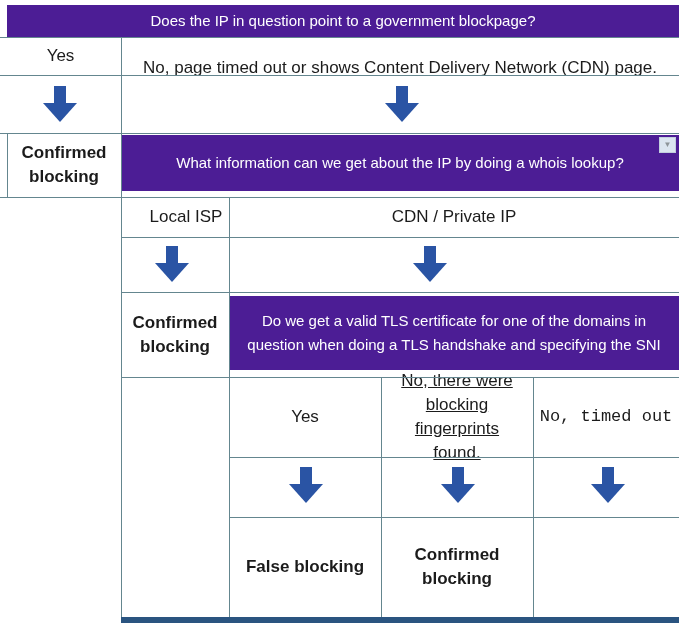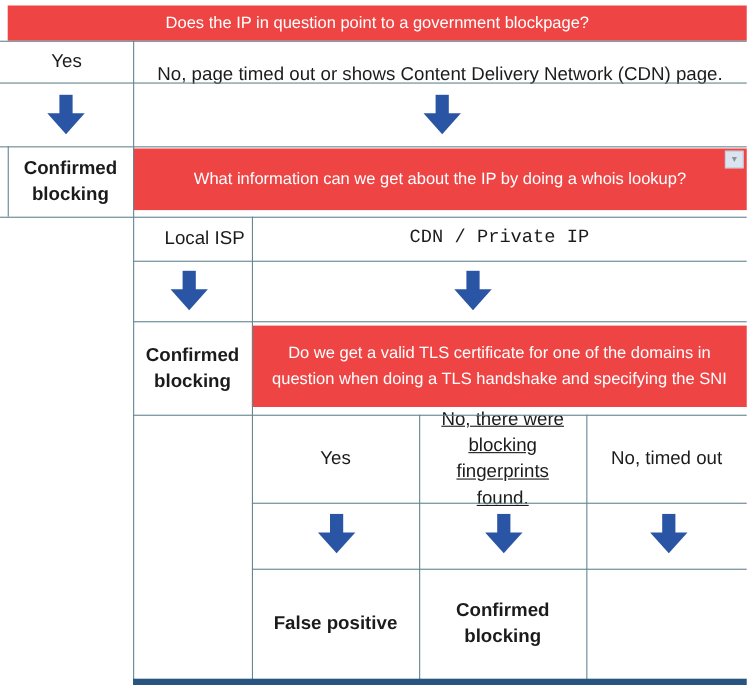--- a/index.html
+++ b/index.html
@@ -7,21 +7,21 @@
     position:relative;width:679px;height:623px;background:#ffffff;
     font-family:"Liberation Sans",sans-serif;color:#1b1b1b;overflow:hidden;
   }
   .cell{
     position:absolute;display:flex;align-items:center;justify-content:center;
     text-align:center;font-size:17px;line-height:24px;color:#1b1b1b;
   }
   .bold{font-weight:bold;}
   .qheader{
     position:absolute;display:flex;align-items:center;justify-content:center;
-    text-align:center;background:#ef4444;color:#ffffff;font-size:15px;line-height:24px;
+    text-align:center;background:#4c1d95;color:#ffffff;font-size:15px;line-height:24px;
     padding:0 10px;box-sizing:border-box;
   }
   .hline{position:absolute;height:1px;background:#64868f;}
   .vline{position:absolute;width:1px;background:#64868f;}
   .arrow{position:absolute;}
   .arrow svg{display:block;}
   .dropdown-widget{
     position:absolute;left:659px;top:137px;width:17px;height:16px;
     background:#dbe5f0;border:1px solid #c2cfdd;box-sizing:border-box;
     display:flex;align-items:center;justify-content:center;
@@ -45,31 +45,31 @@
   </div>
 
   <div class="cell" style="left:0px;top:37px;width:121px;height:38px;">Yes</div>
 
   <div class="cell" style="left:121px;top:37px;width:558px;height:38px;margin-top:12px;">No, page timed out or shows Content Delivery Network (CDN) page.</div>
 
   <div class="cell bold" style="left:7px;top:133px;width:114px;height:64px;padding:0 14px;box-sizing:border-box;">Confirmed blocking</div>
 
   <div class="cell" style="left:132px;top:197px;width:108px;height:40px;">Local ISP</div>
 
-  <div class="cell" style="left:229px;top:197px;width:450px;height:40px;font-family:Liberation Mono, monospace;">CDN / Private IP</div>
+  <div class="cell" style="left:229px;top:197px;width:450px;height:40px;">CDN / Private IP</div>
 
   <div class="cell bold" style="left:121px;top:292px;width:108px;height:85px;padding:0 10px;box-sizing:border-box;">Confirmed blocking</div>
 
   <div class="cell" style="left:229px;top:377px;width:152px;height:80px;">Yes</div>
 
   <div class="cell" style="left:381px;top:377px;width:152px;height:80px;padding:0 18px;box-sizing:border-box;text-decoration:underline;">No, there were blocking fingerprints found.</div>
 
-  <div class="cell" style="left:533px;top:377px;width:146px;height:80px;">No, timed out</div>
+  <div class="cell" style="left:533px;top:377px;width:146px;height:80px;font-family:Liberation Mono, monospace;">No, timed out</div>
 
-  <div class="cell bold" style="left:229px;top:517px;width:152px;height:100px;">False positive</div>
+  <div class="cell bold" style="left:229px;top:517px;width:152px;height:100px;">False blocking</div>
 
   <div class="cell bold" style="left:381px;top:517px;width:152px;height:100px;padding:0 30px;box-sizing:border-box;">Confirmed blocking</div>
 
 
   <div class="arrow" style="left:42px;top:86px;">
     <svg width="36" height="37" viewBox="0 0 36 37">
         <rect x="12" y="0" width="12" height="18" fill="#2a54a4"></rect>
         <polygon points="1,17 35,17 18,36" fill="#2a54a4"></polygon>
       </svg>
   </div>

